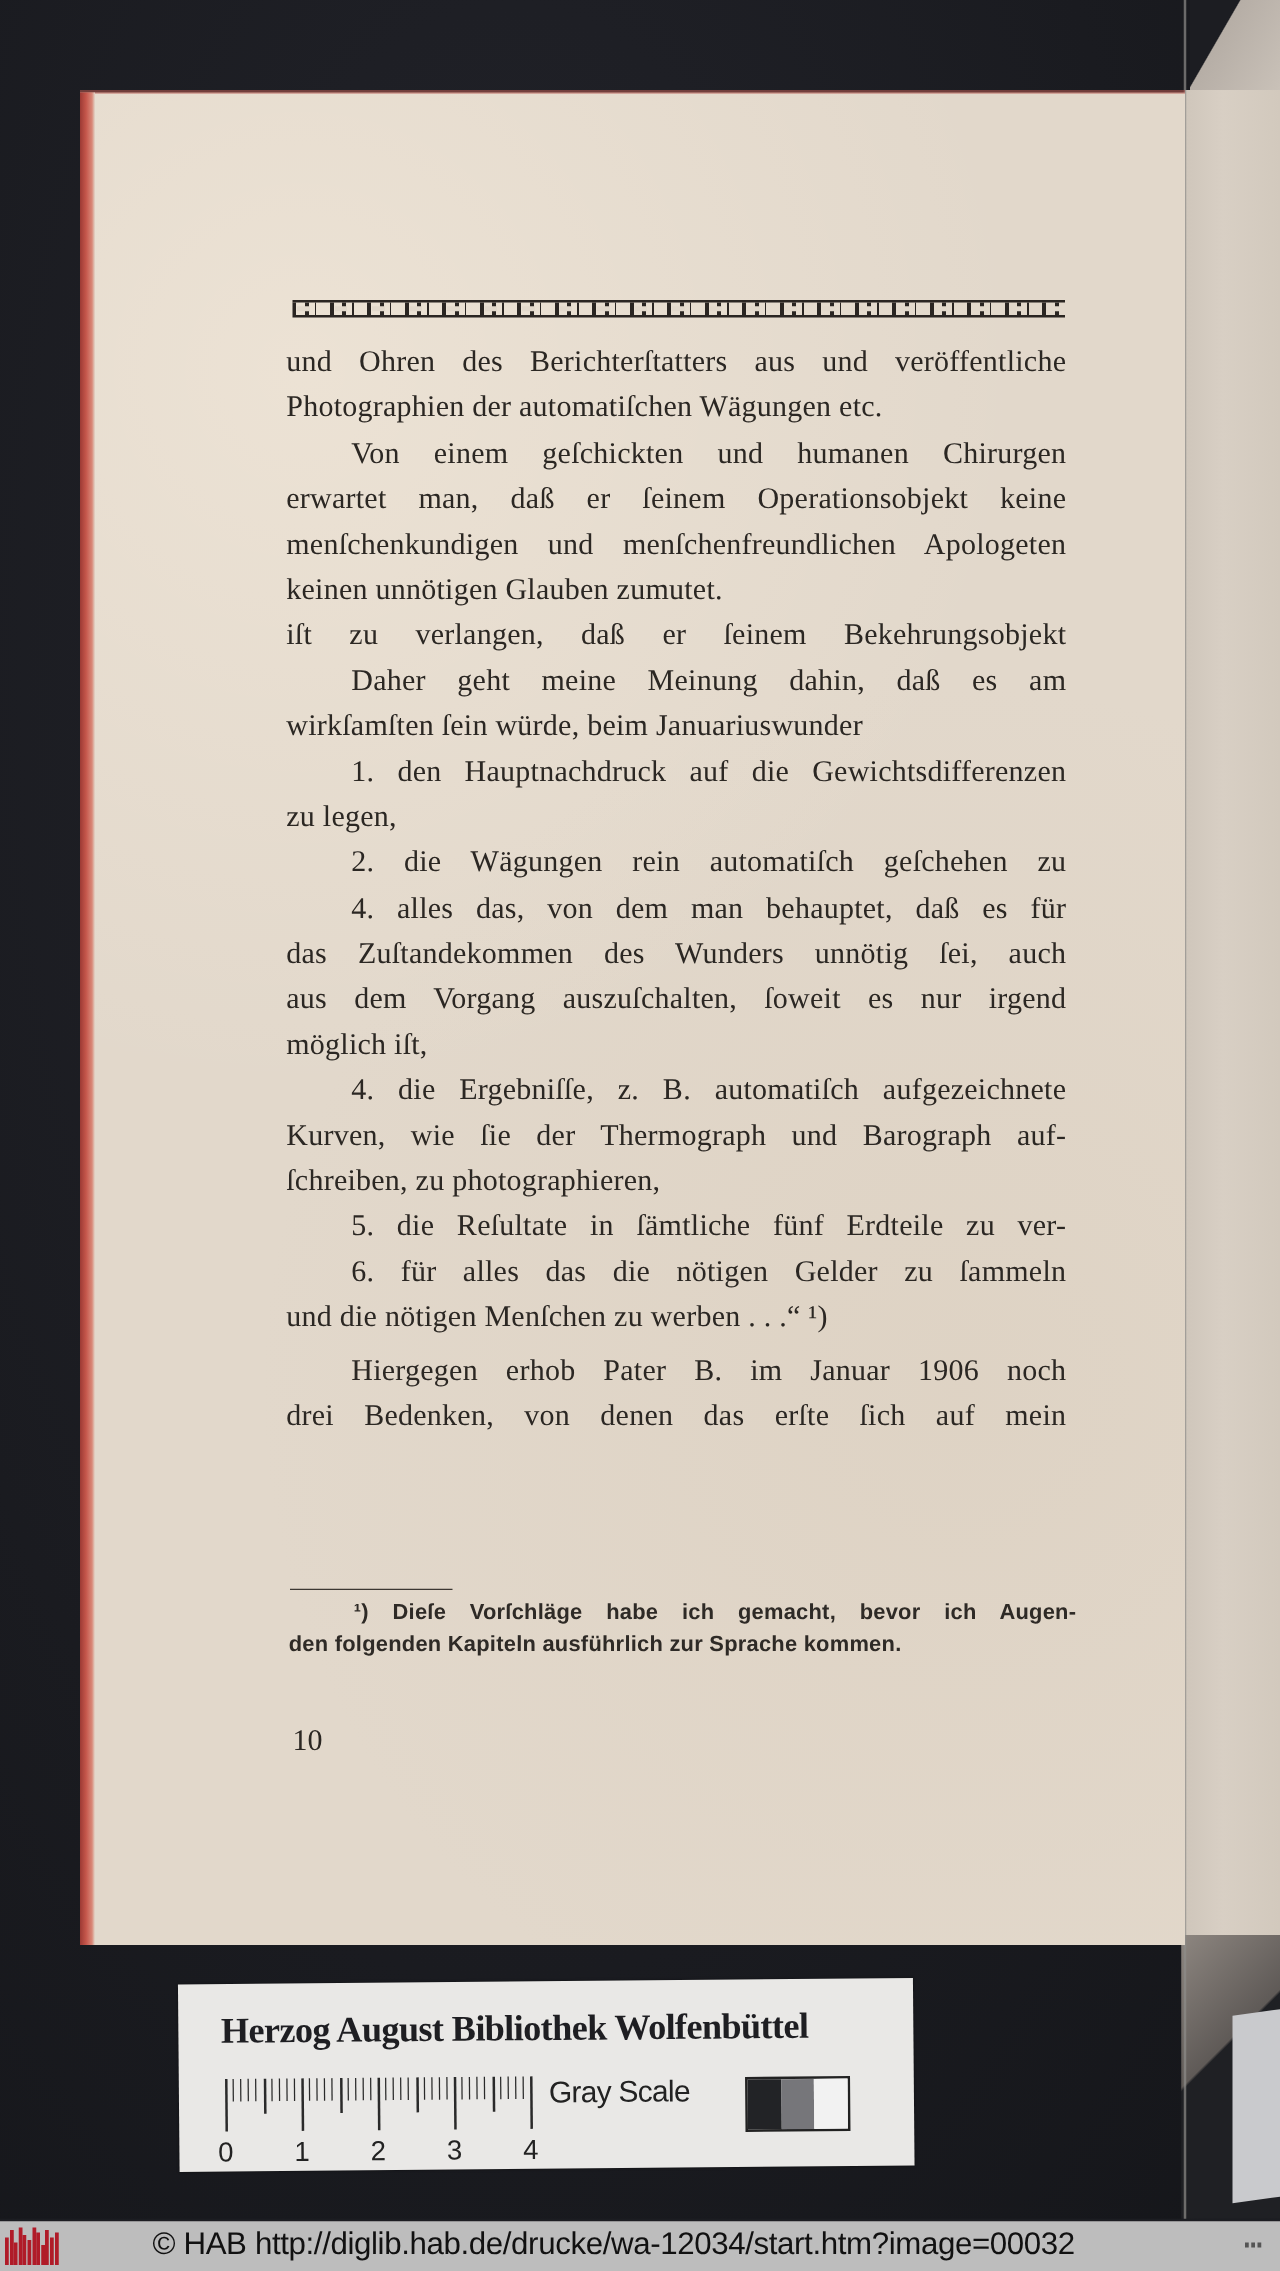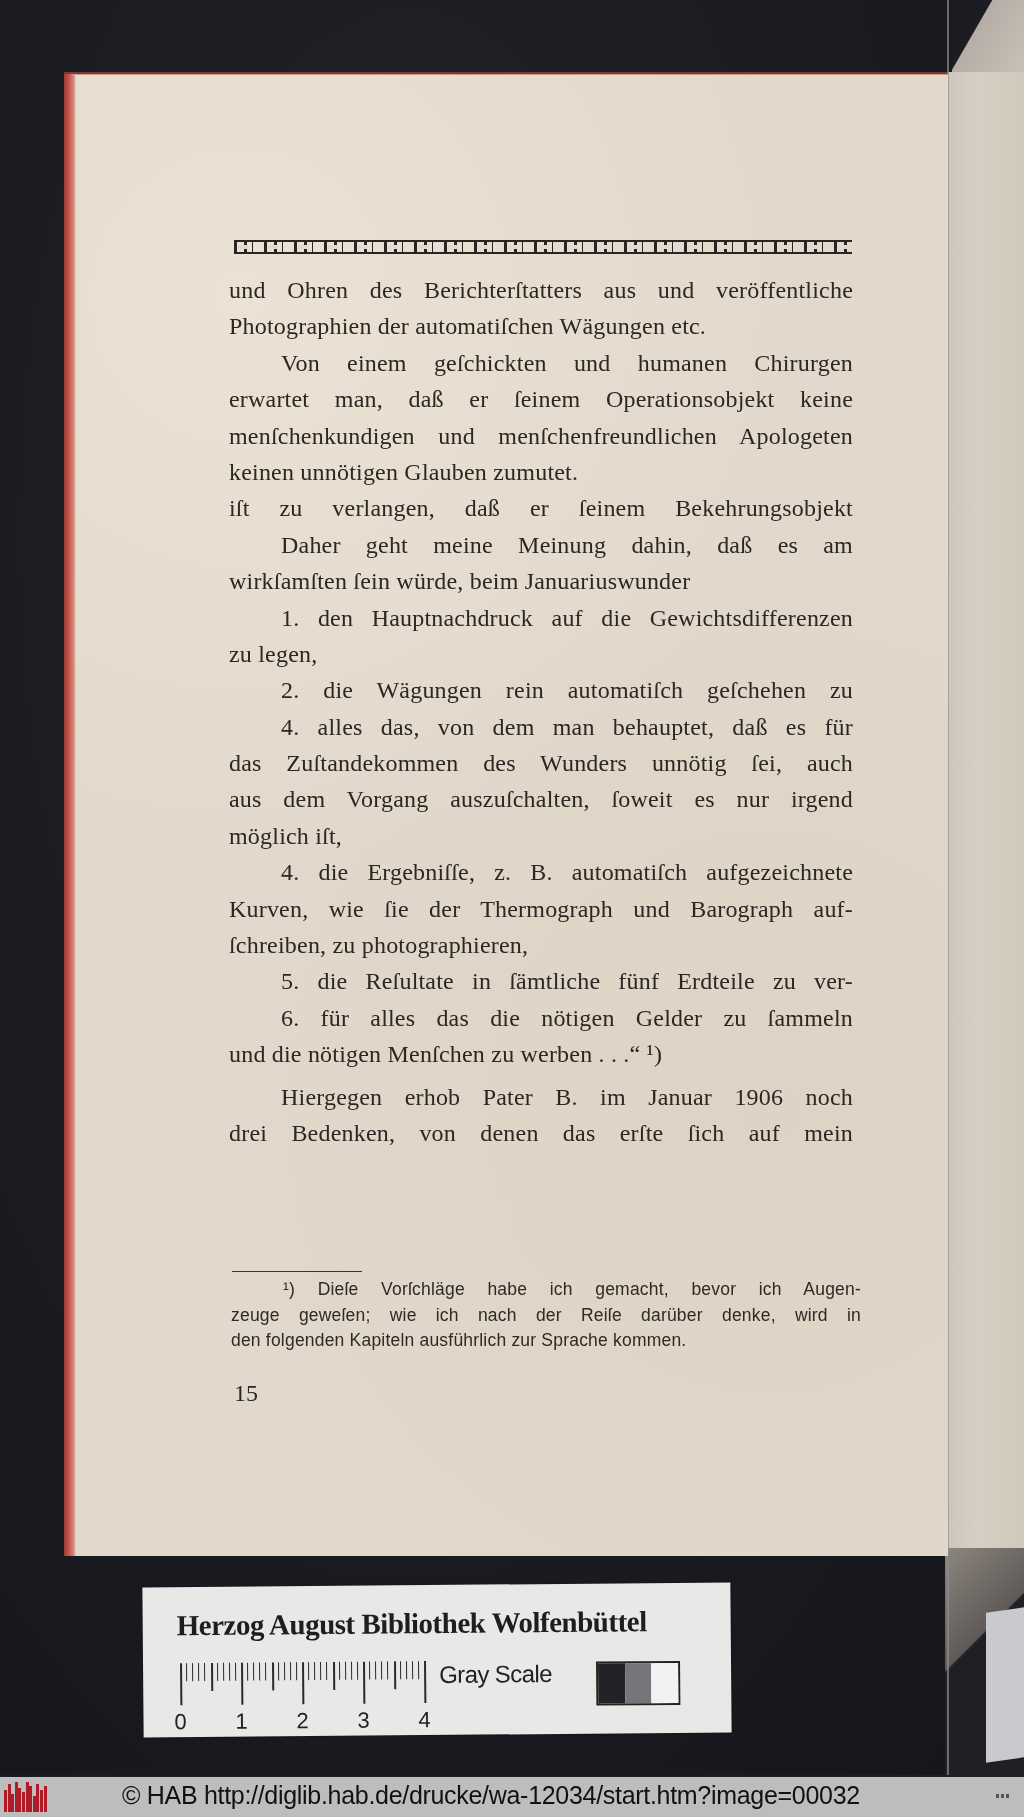--- a/index.html
+++ b/index.html
@@ -70,21 +70,21 @@
   .text-block .line.indent { padding-left: 52px; }
   .text-block .gap { height: 6px; }
   .fn-rule {
     position: absolute; left: 232px; top: 1271px; width: 130px; height: 1px; background: #3c3732;
   }
   .footnote {
     position: absolute; left: 231px; top: 1277px; width: 630px;
     color: #2e2a26; font-family: "Liberation Sans", "DejaVu Sans", sans-serif;
     font-size: 17.5px; line-height: 25.5px; letter-spacing: 0.2px;
   }
-  .footnote .line { display: block; white-space: nowrap; text-align: justify; text-align-last: justify; }
+  .footnote .line { display: block; white-space: nowrap; text-align: justify; text-align-last: justify; font-weight: bold; }
   .footnote .line.indent { padding-left: 52px; }
   .footnote .line.last { text-align-last: left; }
   .page-number {
     position: absolute; left: 234px; top: 1380px; font-size: 24px; color: #2b2723;
   }
   
   .card {
     position: absolute; left: 143px; top: 1585px; width: 588px; height: 150px;
     background: #e9e8e6; transform: rotate(-0.5deg);
     box-shadow: 0 0 2px rgba(0,0,0,0.5);
@@ -169,25 +169,24 @@
     <span class="line indent">6. für alles das die nötigen Gelder zu ſammeln</span>
     <span class="line last">und die nötigen Menſchen zu werben . . .“ ¹)</span>
     <div class="gap"></div>
     <span class="line indent">Hiergegen erhob Pater B. im Januar 1906 noch</span>
     <span class="line">drei Bedenken, von denen das erſte ſich auf mein</span>
   </div>
 
 <div class="fn-rule"></div>
 <div class="footnote" id="footnote-text">
     <span class="line indent">¹) Dieſe Vorſchläge habe ich gemacht, bevor ich Augen-</span>
-    <span class="line">zeuge geweſen; wie ich nach der Reiſe darüber denke, wird in</span>
     <span class="line last">den folgenden Kapiteln ausführlich zur Sprache kommen.</span>
   </div>
 
-<div class="page-number">15</div>
+<div class="page-number">10</div>
 
 <div class="card">
   <div class="card-title">Herzog August Bibliothek Wolfenbüttel</div>
   <div class="ruler" id="ruler">
       <div class="tick" style="left: 0px; height: 42px; width: 2px;"></div>
       <div class="tick" style="left: 6.1px; height: 18px;"></div>
       <div class="tick" style="left: 12.2px; height: 18px;"></div>
       <div class="tick" style="left: 18.3px; height: 18px;"></div>
       <div class="tick" style="left: 24.4px; height: 18px;"></div>
       <div class="tick" style="left: 30.5px; height: 28px; width: 2px;"></div>

